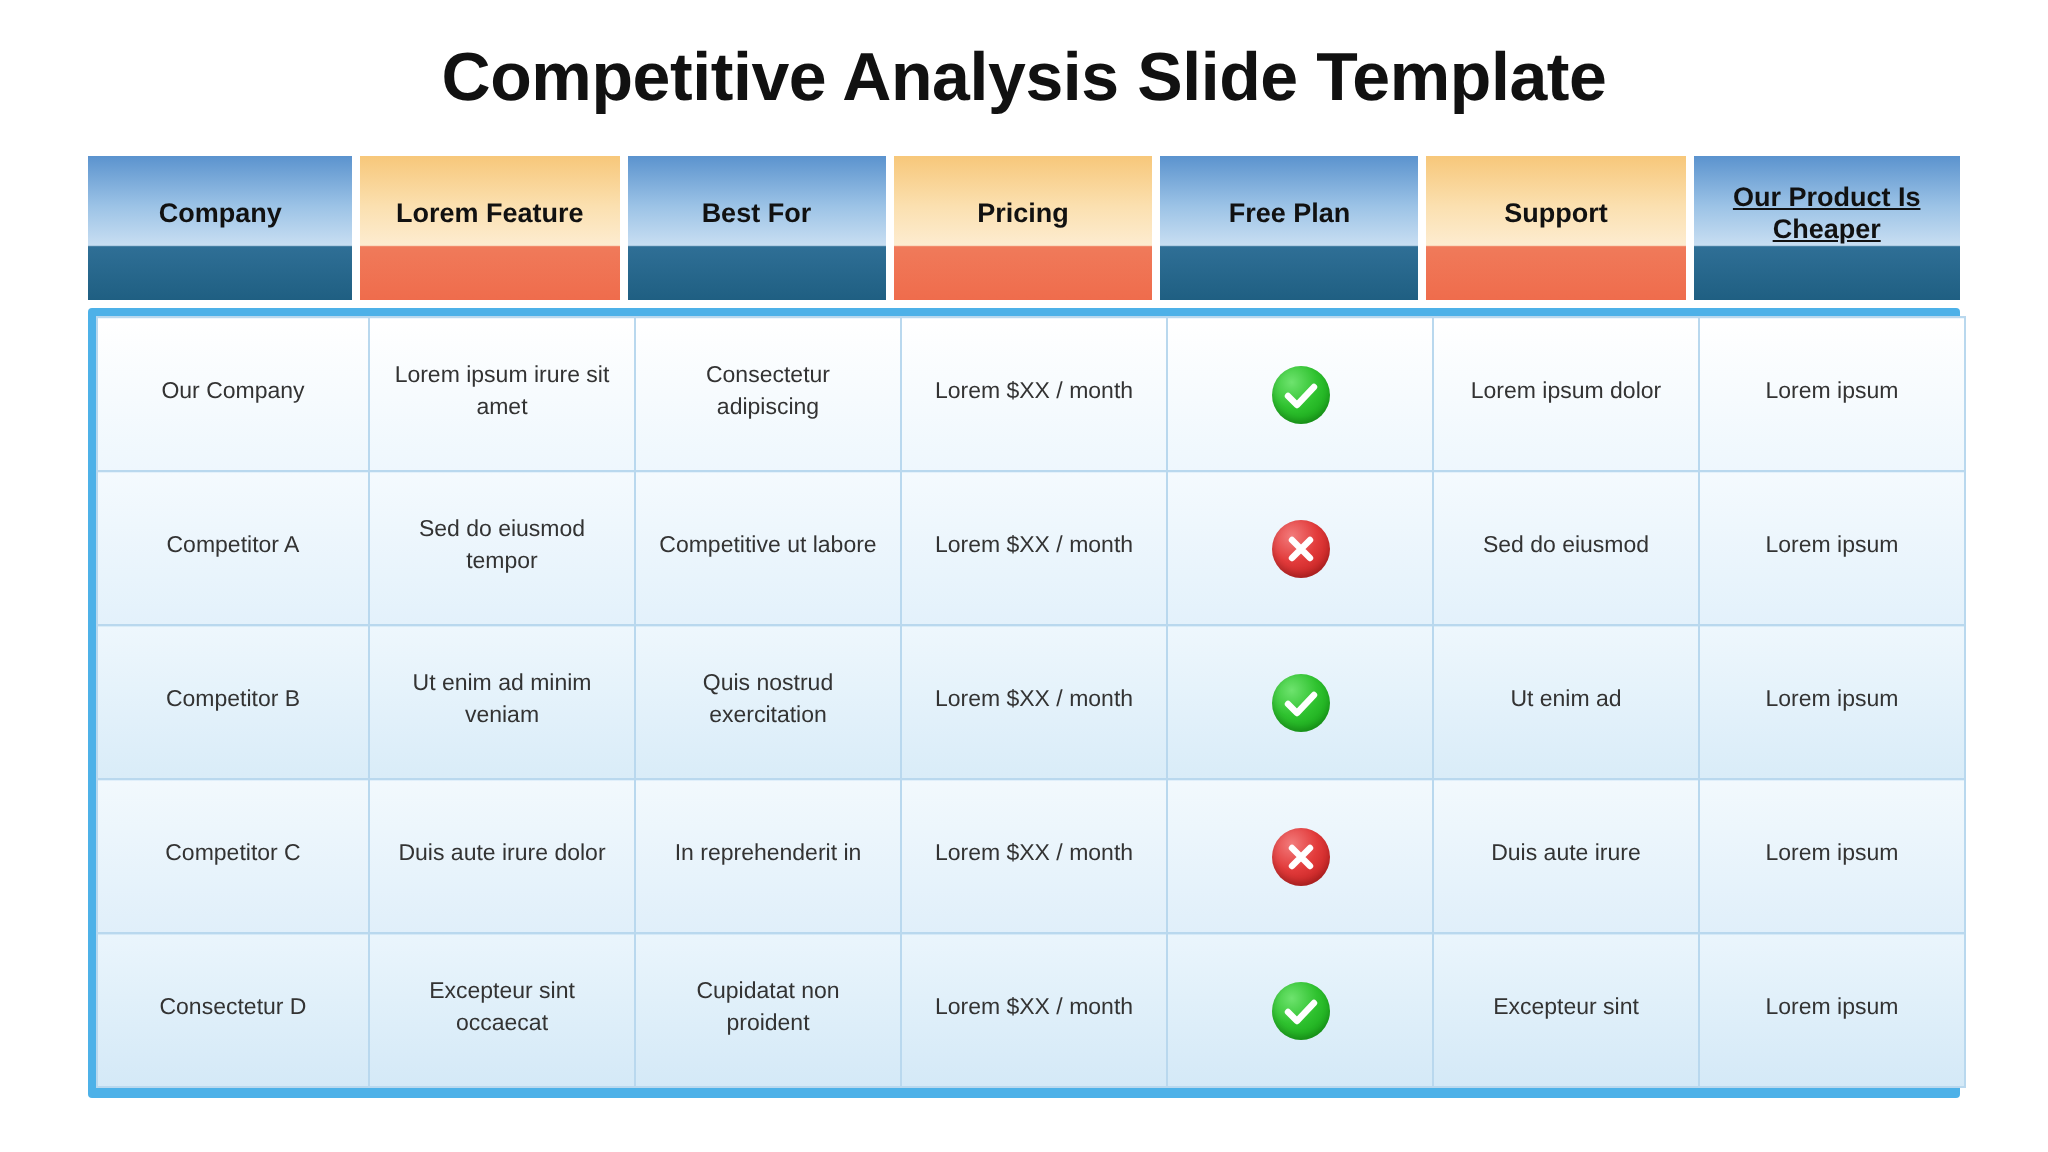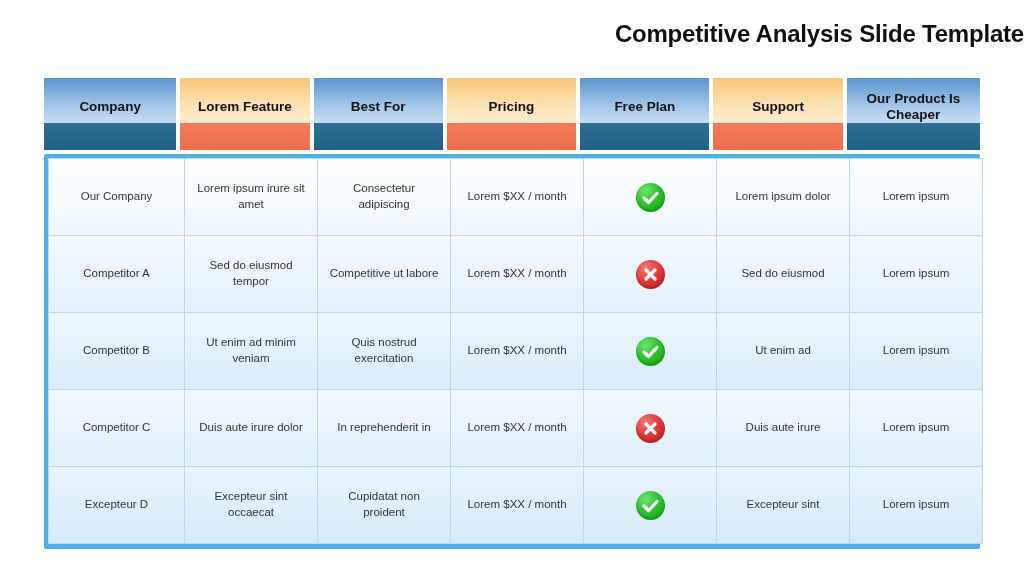--- a/index.html
+++ b/index.html
@@ -13,22 +13,22 @@
     font-family: "Liberation Sans", sans-serif;
     overflow: hidden;
   }
   .slide {
     position: relative;
     width: 1024px;
     height: 576px;
     box-sizing: border-box;
   }
   .title {
-    text-align: right;
-    font-size: 24px;
+    text-align: center;
+    font-size: 34px;
     font-weight: bold;
     color: #111111;
     letter-spacing: -0.2px;
     padding-top: 20px;
     margin: 0;
   }
   .table-wrap {
     position: absolute;
     left: 44px;
     top: 78px;
@@ -59,21 +59,21 @@
     background: linear-gradient(180deg, #f7c77a 0%, #fbe0b0 35%, #fdecd0 62%, #f07a5a 63%, #ef6c4c 100%);
   }
   th .hdr-label {
     display: block;
     position: relative;
     top: -7px;
     line-height: 1.15;
   }
   
   thead th { border-right: 4px solid #ffffff; }
-  thead th:last-child { border-right: none; }
+  thead th:last-child { border-right: none; text-decoration: underline; }
 
   
   .body-shell {
     margin-top: 4px;
     background: #4db1e8;
     padding: 4px 4px 5px 4px;
     border-radius: 2px;
     box-sizing: border-box;
     width: 936px;
   }
@@ -238,21 +238,21 @@
               <span class="icon icon-cross">
                 <svg width="29" height="29" viewBox="0 0 29 29">
                     <path d="M10 10 L19 19 M19 10 L10 19" fill="none" stroke="#ffffff" stroke-width="3.2" stroke-linecap="round"></path>
                   </svg>
               </span>
             </td>
             <td class="cell-d">Duis aute irure</td>
             <td class="cell-d">Lorem ipsum</td>
           </tr>
           <tr>
-            <td class="cell-e">Excepteur D</td>
+            <td class="cell-e">Consectetur D</td>
             <td class="cell-e">Excepteur sint occaecat</td>
             <td class="cell-e">Cupidatat non proident</td>
             <td class="cell-e">Lorem $XX / month</td>
             <td class="cell-e">
               <span class="icon icon-check">
                 <svg width="29" height="29" viewBox="0 0 29 29">
                     <path d="M8 15 L12.5 19.5 L21 10.5" fill="none" stroke="#ffffff" stroke-width="3.2" stroke-linecap="round" stroke-linejoin="round"></path>
                   </svg>
               </span>
             </td>

